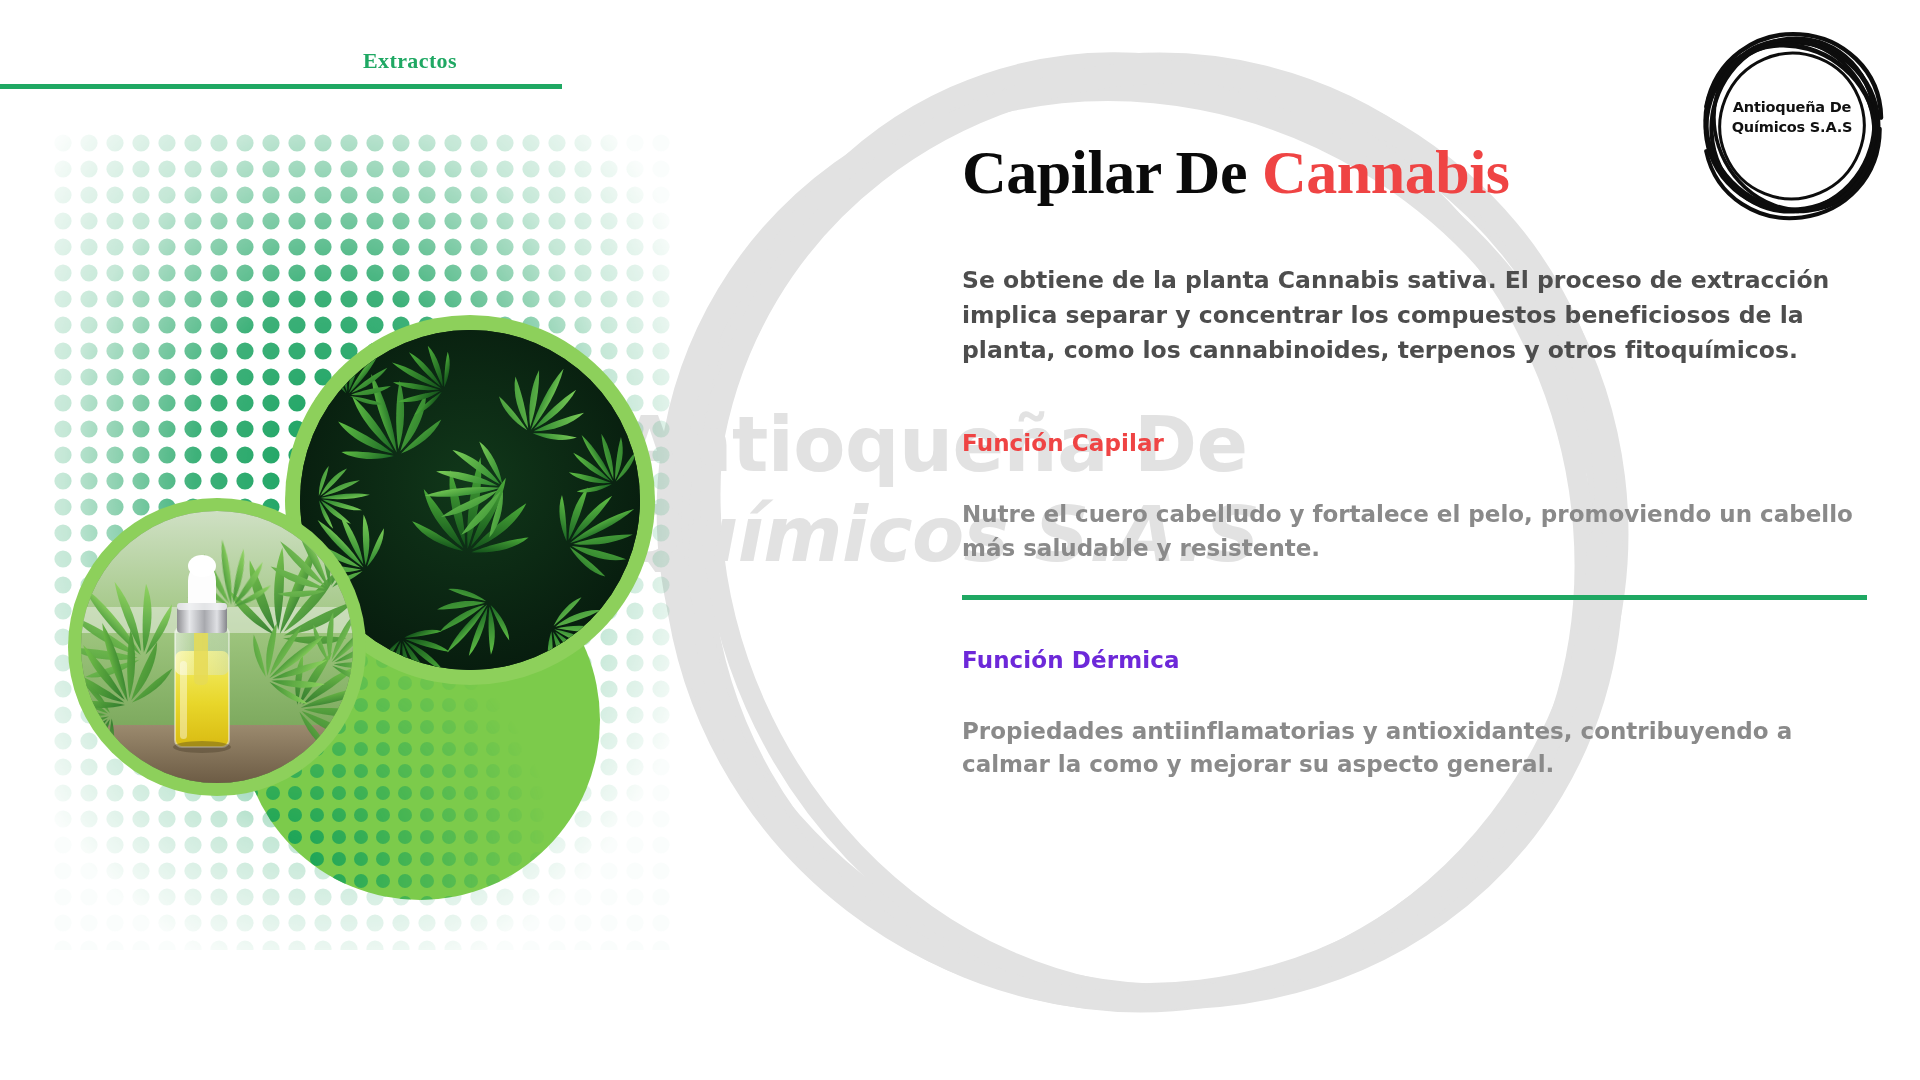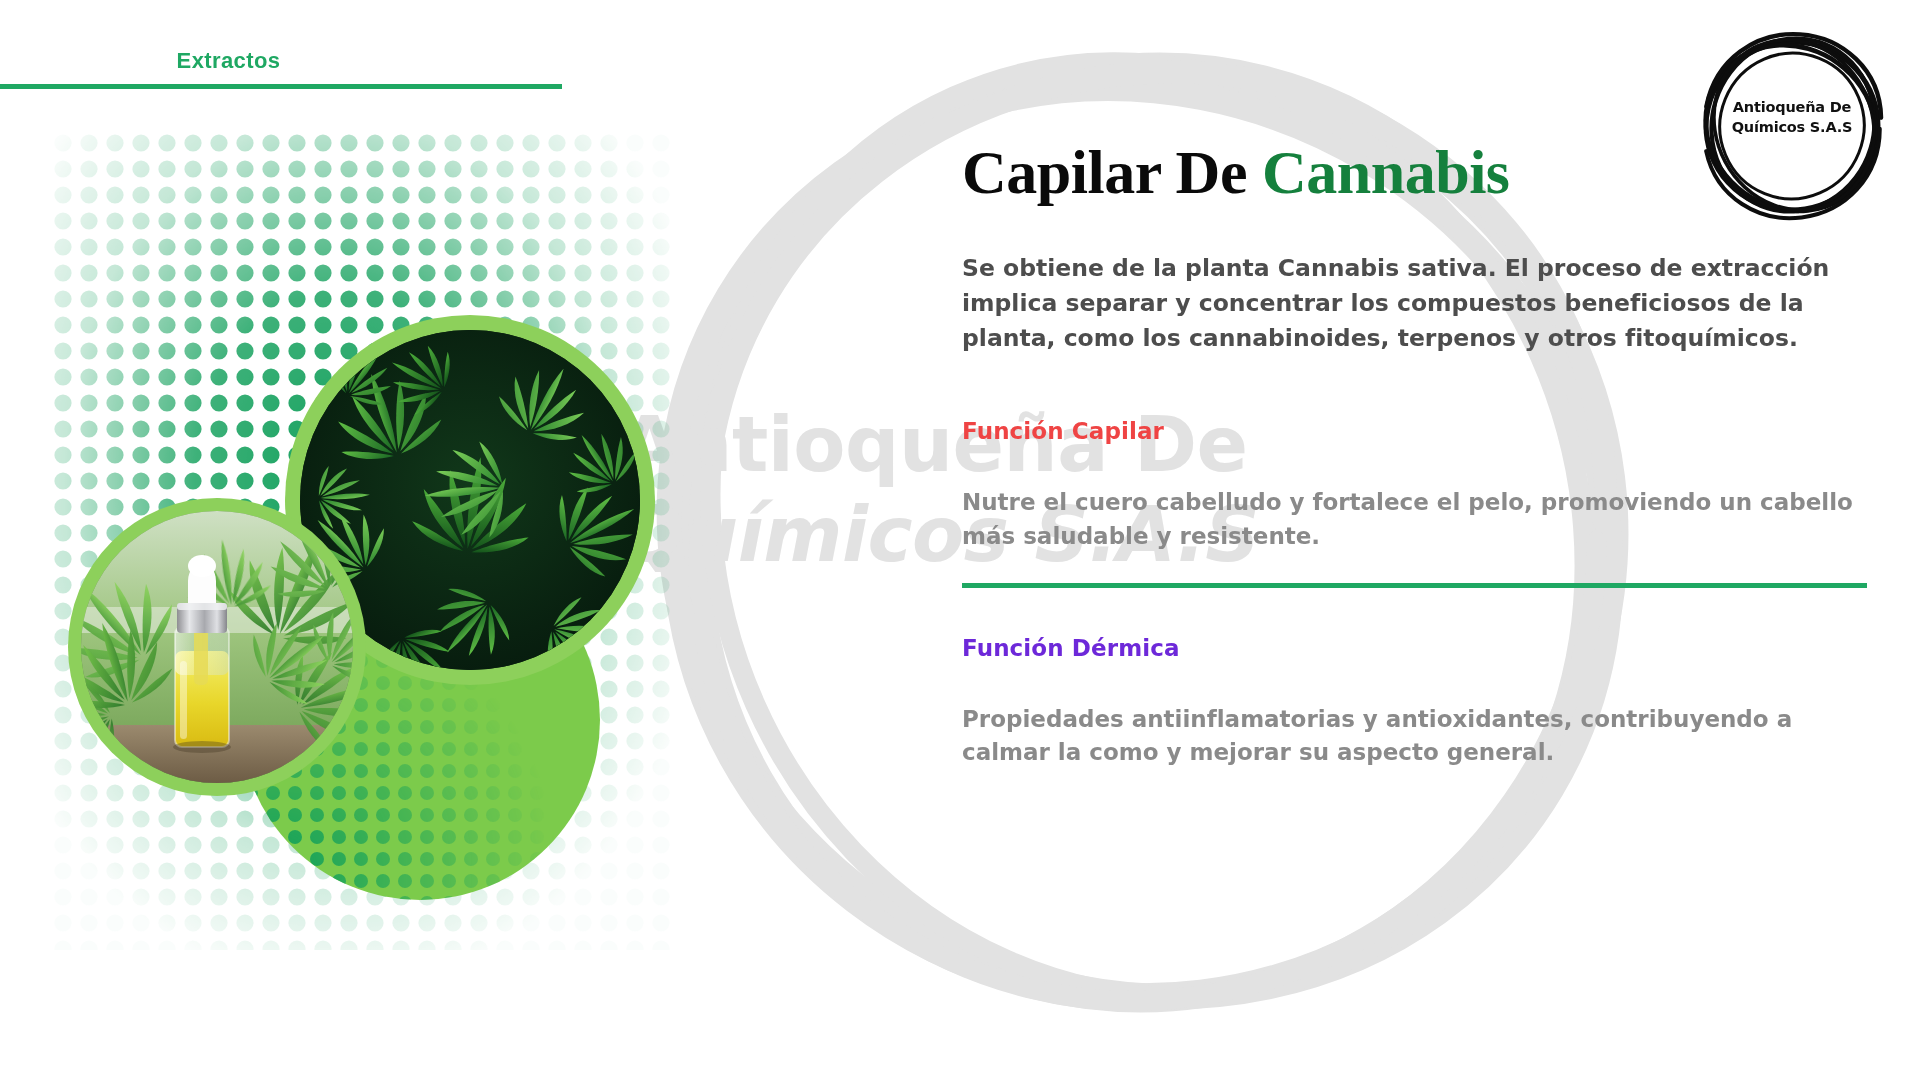--- a/index.html
+++ b/index.html
@@ -37,23 +37,23 @@
   }
   .bg-watermark .wm2{font-style:italic;}
 
   
   .header-bar{
     position:absolute;left:0;top:84px;width:562px;height:5px;
     background:#1fa863;z-index:5;
   }
   .header-label{
     position:absolute;left:0;top:48px;width:562px;
-    text-align:center;
+    text-align:right;
     padding-right:0px;
-    font-family:Liberation Sans, sans-serif;
+    font-family:Liberation Serif, serif;
     font-weight:700;
     font-size:22px;
     color:#1fa863;
     letter-spacing:0.4px;
     z-index:6;
   }
   .header-label-inner{display:inline-block;padding-right:105px;}
 
   
   .logo{
@@ -118,23 +118,23 @@
   .title{
     font-family:"Liberation Serif", serif;
     font-weight:700;
     font-size:62px;
     line-height:1.05;
     color:#0a0a0a;
     margin:0 0 0 0;
     letter-spacing:-0.5px;
     white-space:nowrap;
   }
-  .title .accent{color:#15803d;}
+  .title .accent{color:#ef4444;}
   .intro{
-    margin-top:46px;
+    margin-top:58px;
     font-family:"DejaVu Sans", sans-serif;
     font-weight:700;
     font-size:23.5px;
     line-height:1.48;
     color:#4d4d4d;
     width:890px;
   }
   .section{margin-top:62px;}
   .section-title{
     font-family:"DejaVu Sans", sans-serif;

